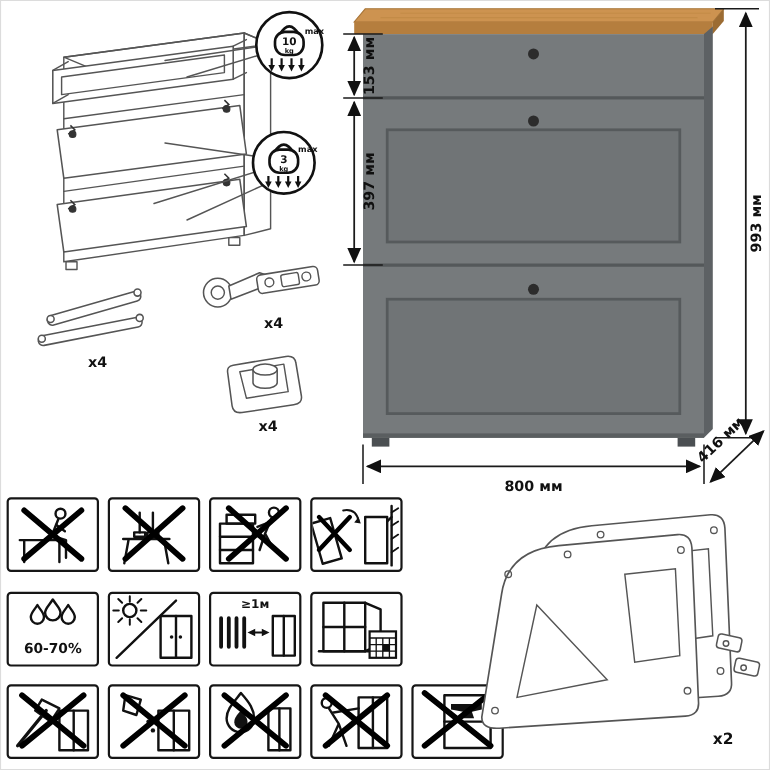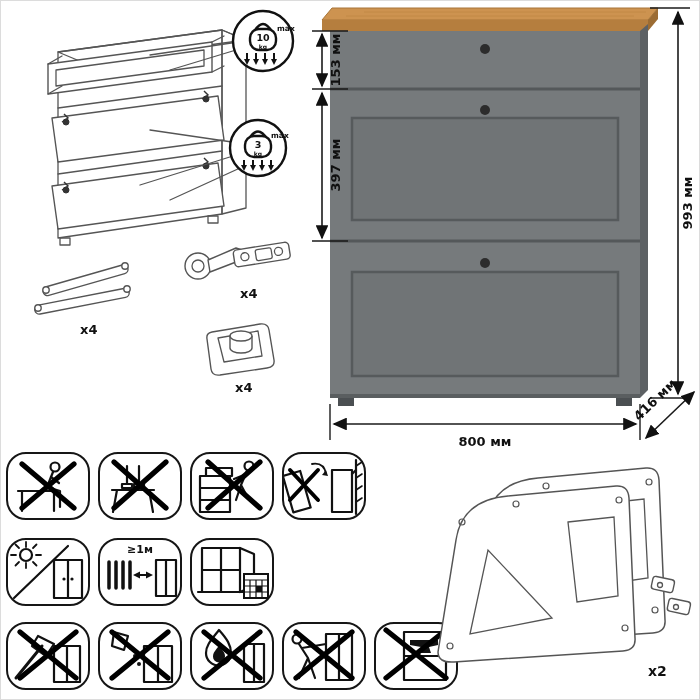--- a/index.html
+++ b/index.html
@@ -12,21 +12,21 @@
   .ln{stroke:#111;stroke-width:2.2;fill:none;stroke-linecap:round;stroke-linejoin:round}
   .thin{stroke:#555;stroke-width:1.3;fill:none;stroke-linecap:round;stroke-linejoin:round}
   .thin2{stroke:#555;stroke-width:1.4;fill:#fff;stroke-linejoin:round}
   .xmark{stroke:#000;stroke-width:5.2;fill:none;stroke-linecap:round}
   .fillb{fill:#111;stroke:none}
   .dimline{stroke:#1a1a1a;stroke-width:1.6;fill:none}
   .dimtick{stroke:#1a1a1a;stroke-width:1.4}
   .dimtxt{font-size:13px;font-weight:bold;fill:#101010}
   .qty{font-size:13px;font-weight:bold;fill:#111}
   .warn-row{position:absolute;display:flex;gap:8px;left:6px}
-  .warn-box{width:84px;height:68px;border:2.6px solid #161616;border-radius:20px;background:#fff;flex:0 0 auto;position:relative}
+  .warn-box{width:84px;height:68px;border:2.6px solid #161616;border-radius:4px;background:#fff;flex:0 0 auto;position:relative}
   .warn-box svg{position:absolute;inset:0;width:100%;height:100%}
 </style>
 </head>
 <body>
 
 <div id="canvas">
 
   <svg class="abs" style="left:0;top:0" width="305" height="452" viewBox="0 0 305 452">
 
     <g>
@@ -238,20 +238,28 @@
             <rect class="ln" x="9" y="18" width="18" height="38"></rect>
           </g>
         <path class="ln" style="stroke-width:1.8" d="M28 10 q 12 -2 14 10"></path>
         <path class="fillb" d="M44 22 l-6 -1 l4 -5 z"></path>
         <path class="xmark" style="stroke-width:4" d="M6 16 L34 46 M34 16 L6 46"></path>
       </svg>
     </div>
   </div>
 
   <div class="warn-row" style="top:538px">
+    <div class="warn-box">
+      <svg viewBox="0 0 80 64">
+        <path class="ln" d="M26 10 c3 5 6 7 6 11 a6 6 0 1 1 -12 0 c0 -4 3 -6 6 -11 Z"></path>
+        <path class="ln" d="M40 5 c3.5 5.5 7 8 7 12 a7 7 0 1 1 -14 0 c0 -4 3.5 -6.5 7 -12 Z"></path>
+        <path class="ln" d="M54 10 c3 5 6 7 6 11 a6 6 0 1 1 -12 0 c0 -4 3 -6 6 -11 Z"></path>
+        <text class="lbl" x="40" y="54" text-anchor="middle" font-size="12.5">60-70%</text>
+      </svg>
+    </div>
     <div class="warn-box">
       <svg viewBox="0 0 80 64">
         <circle class="ln" cx="18" cy="15" r="6"></circle>
         <path class="ln" style="stroke-width:1.8" d="M18 7 V2 M18 23 V28 M8 15 H3 M28 15 H33 M25 8 l3.5 -3.5 M11 8 L7.5 4.5 M11 22 l-3.5 3.5 M25 22 l3.5 3.5"></path>
         <path class="ln" d="M6 58 L60 6"></path>
         <rect class="ln" x="46" y="20" width="28" height="38"></rect>
         <path class="ln" d="M60 20 V58"></path>
         <circle class="fillb" cx="56" cy="39" r="1.6"></circle>
           <circle class="fillb" cx="64" cy="39" r="1.6"></circle>
       </svg>

